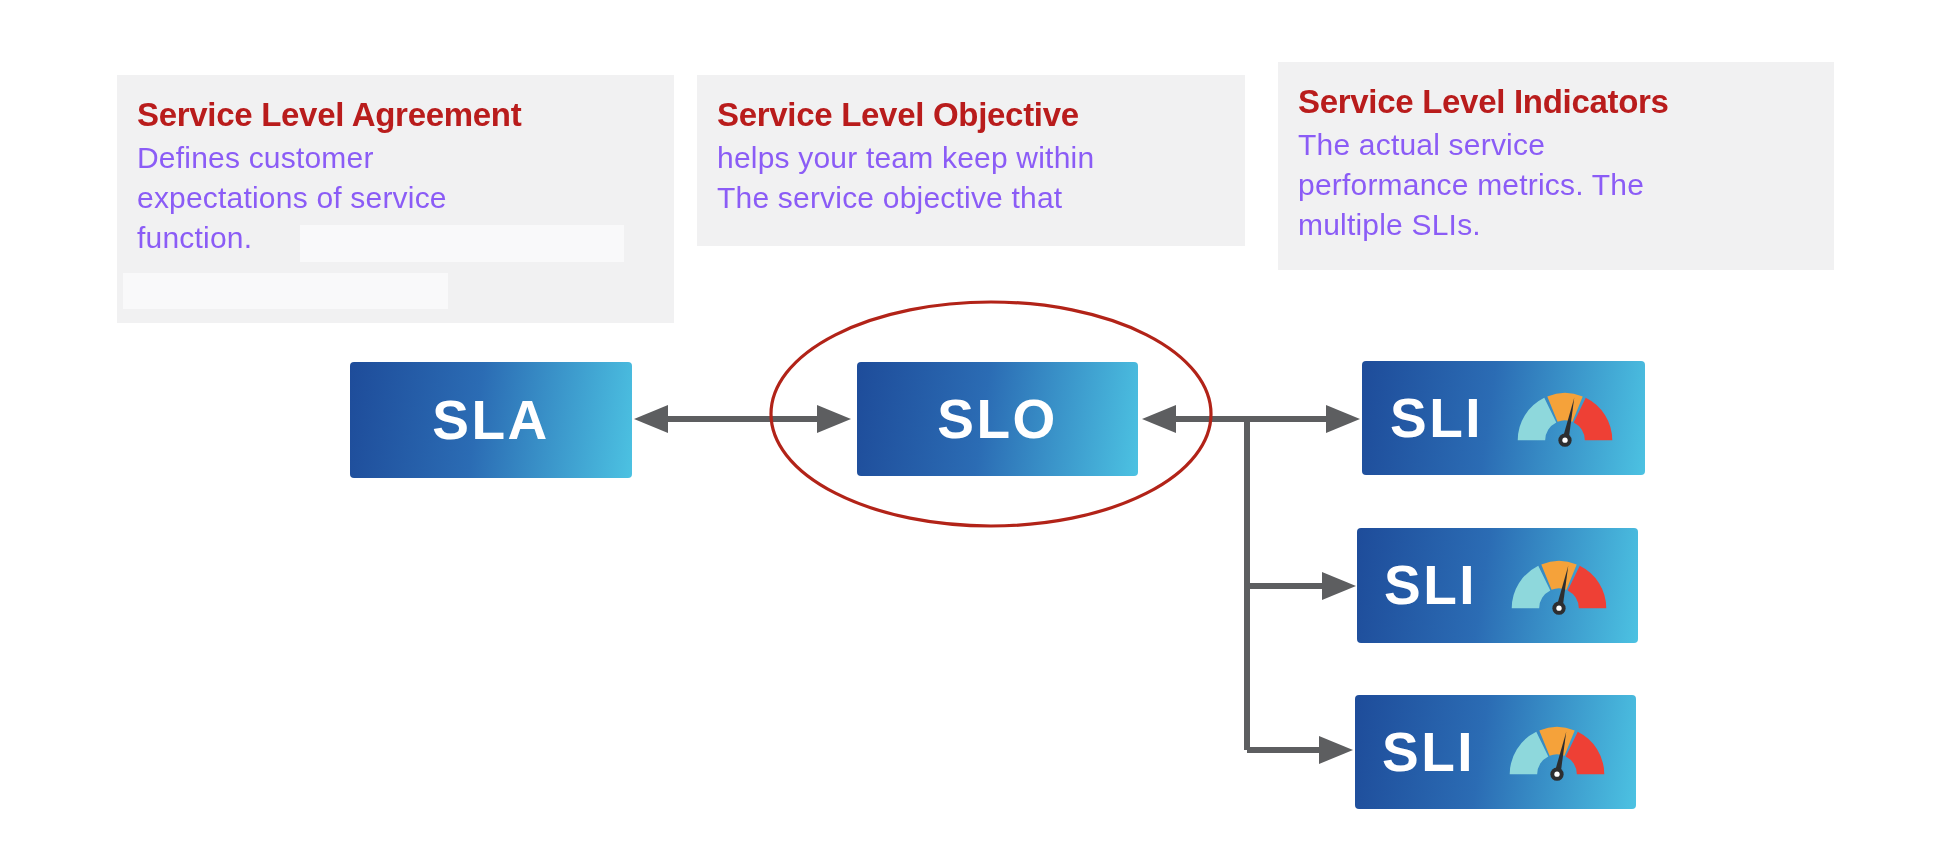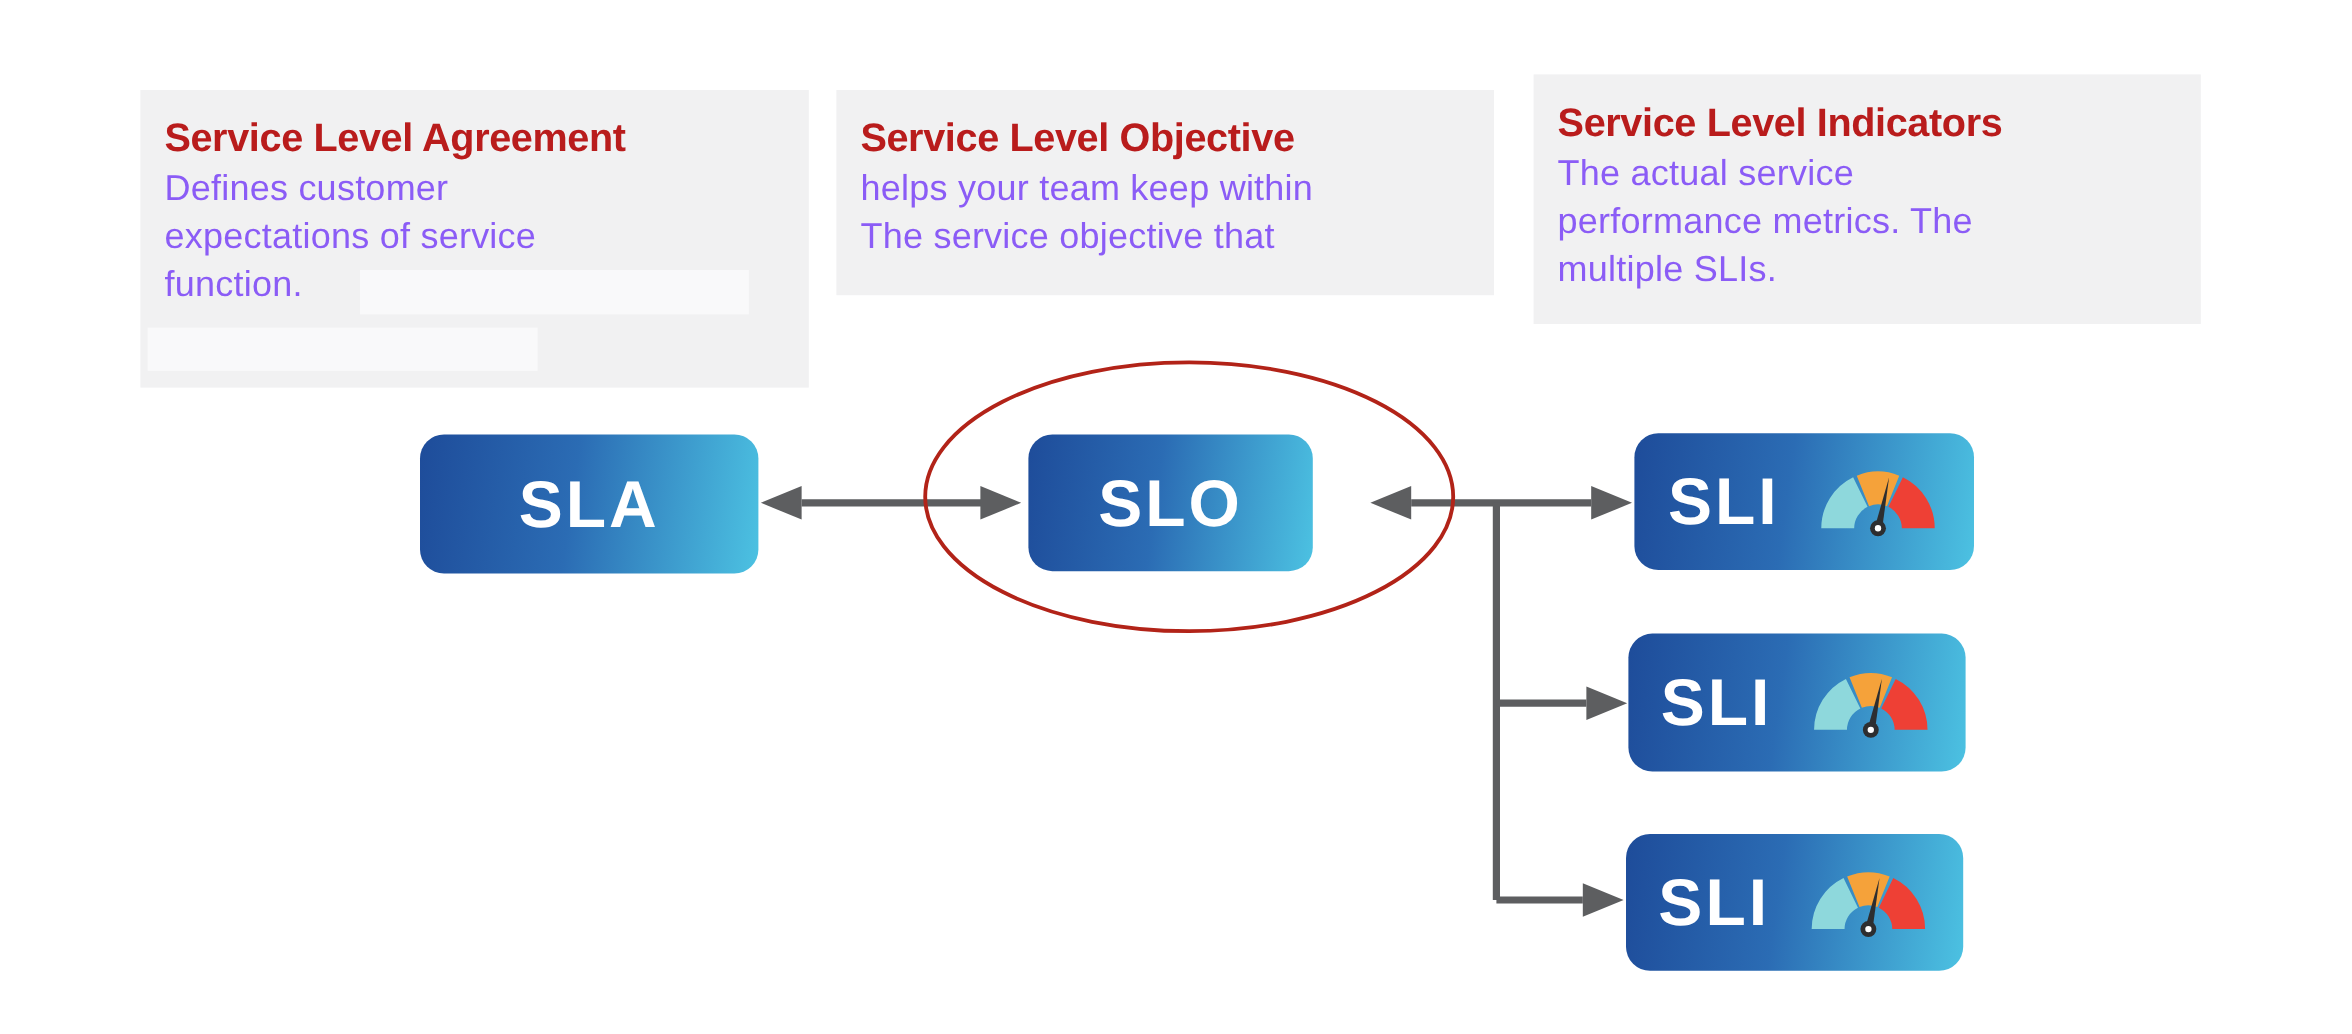--- a/index.html
+++ b/index.html
@@ -43,34 +43,34 @@
     position: absolute;
     background: #f9f9fa;
   }
   #redacted-1 { left: 183px; top: 150px; width: 324px; height: 37px; }
   #redacted-2 { left: 6px;   top: 198px; width: 325px; height: 36px; }
 
   
   .node {
     position: absolute;
     background: linear-gradient(98deg, #1e4c9a 0%, #2b6cb4 45%, #4cc2e2 100%);
-    border-radius: 20px;
+    border-radius: 4px;
     display: flex;
     align-items: center;
     justify-content: center;
   }
   .node-label {
     color: #ffffff;
     font-size: 55px;
     font-weight: bold;
     letter-spacing: 2.5px;
     line-height: 1;
   }
   #node-sla { left: 350px;  top: 362px; width: 282px; height: 116px; }
-  #node-slo { left: 857px;  top: 362px; width: 237px; height: 114px; }
+  #node-slo { left: 857px;  top: 362px; width: 281px; height: 114px; }
   .node-sli { gap: 30px; }
   #node-sli-1 { left: 1362px; top: 361px; width: 283px; height: 114px; }
   #node-sli-2 { left: 1357px; top: 528px; width: 281px; height: 115px; }
   #node-sli-3 { left: 1355px; top: 695px; width: 281px; height: 114px; }
 
   .gauge { width: 104px; height: 60px; display: block; }
 
   
   #connector-layer {
     position: absolute;

